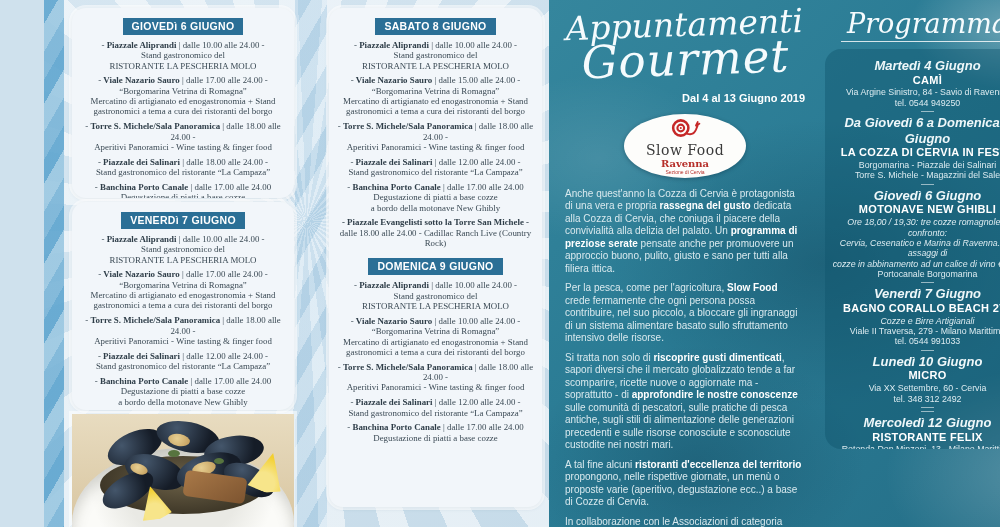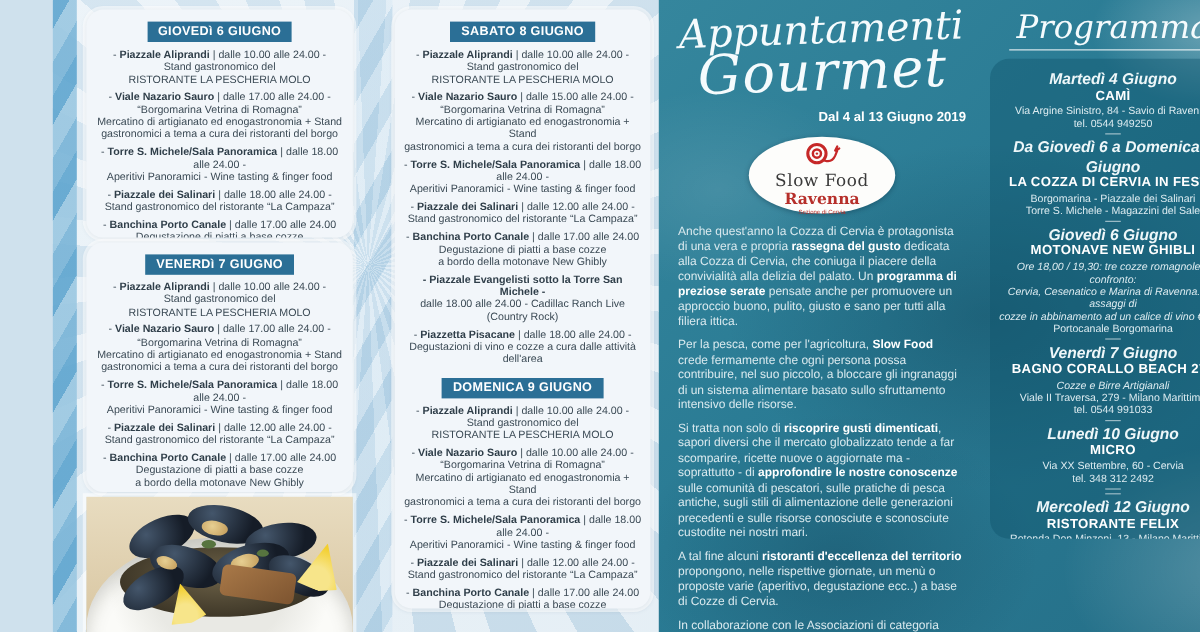--- a/index.html
+++ b/index.html
@@ -33,21 +33,21 @@
   }
   .panel.col1a{left:28px;top:8px;width:222px;height:190px;}
   .panel.col1b{left:28px;top:202px;width:222px;height:208px;}
   .panel.col2{left:285px;top:8px;width:213px;height:499px;}
   .day-section + .day-section{margin-top:8px;}
   .day-header{
     display:inline-block;background:#2b6f96;color:#fff;font-weight:bold;
     font-size:10.5px;letter-spacing:.3px;padding:2px 9px 3px;margin-bottom:5px;
   }
   .event{margin-bottom:4.5px;}
-  .line{font-size:8.9px;line-height:1.16;}
+  .line{font-size:8.9px;line-height:1.16;font-family:Liberation Serif, serif;}
   .line b{color:#2f3e49;}
   
   .photo{
     position:absolute;left:28px;top:414px;width:222px;height:113px;overflow:hidden;
     background:linear-gradient(180deg,#e8dcc0,#d8c5a0);
     box-shadow:0 0 0 3px rgba(255,255,255,.55);
   }
   .ph{position:absolute;}
   .ph-bowl{left:0px;top:34px;width:222px;height:150px;border-radius:50%;
     background:radial-gradient(ellipse at 50% 18%,#e9e9e4 0 38%,#fbfbf8 60%);
@@ -73,21 +73,21 @@
     color:#e8f3f6;
   }
   .cover{position:absolute;left:0;top:0;width:268px;height:527px;box-sizing:border-box;padding:8px 12px 0 16px;}
   .cover-title{text-align:center;transform:rotate(-2deg);}
   .cover-title .t1{font-family:"DejaVu Serif",serif;font-style:italic;font-size:33px;color:#f5fbfd;line-height:1.05;}
   .cover-title .t2{font-family:"DejaVu Serif",serif;font-style:italic;font-size:45px;color:#f5fbfd;line-height:1;margin-top:-6px;letter-spacing:1px;}
   .cover-date{text-align:right;font-weight:bold;font-size:11px;margin-top:10px;color:#fff;}
   .logo{width:122px;height:64px;border-radius:50%;background:#fdfdfb;margin:10px auto 10px;
     text-align:center;box-shadow:0 1px 4px rgba(0,30,45,.35);padding-top:3px;box-sizing:border-box;}
   .logo-name{font-family:"DejaVu Serif",serif;font-size:14px;color:#3a3a3a;letter-spacing:.5px;line-height:1;}
-  .logo-region{font-family:"DejaVu Serif",serif;font-size:13px;color:#b62f2a;font-weight:bold;margin-top:1px;}
+  .logo-region{font-family:"DejaVu Serif",serif;font-size:10px;color:#b62f2a;font-weight:bold;margin-top:1px;}
   .logo-sub{font-size:5px;color:#b62f2a;}
   .intro p{margin:0 0 7px;font-size:10px;line-height:1.25;color:#d9e9ee;text-align:left;}
   .intro b{color:#ffffff;}
   .prog{position:absolute;left:262px;top:0;width:233px;height:527px;}
   .prog-title{
     text-align:center;font-family:"DejaVu Serif",serif;font-style:italic;font-size:27px;
     color:#f5fbfd;margin-top:8px;
   }
   .prog-title span{display:inline-block;border-bottom:1px solid rgba(255,255,255,.8);padding:0 6px 2px;}
   .prog-panel{
@@ -190,23 +190,20 @@
           </div><div class="event">
             <div class="line">- <b>Piazzale dei Salinari</b> | dalle 12.00 alle 24.00 -</div>
             <div class="line">Stand gastronomico del ristorante “La Campaza”</div>
           </div><div class="event">
             <div class="line">- <b>Banchina Porto Canale</b> | dalle 17.00 alle 24.00</div>
             <div class="line">Degustazione di piatti a base cozze</div>
             <div class="line">a bordo della motonave New Ghibly</div>
           </div><div class="event">
             <div class="line"><b>- Piazzale Evangelisti sotto la Torre San Michele -</b></div>
             <div class="line">dalle 18.00 alle 24.00 - Cadillac Ranch Live (Country Rock)</div>
-          </div><div class="event">
-            <div class="line">- <b>Piazzetta Pisacane</b> | dalle 18.00 alle 24.00 -</div>
-            <div class="line">Degustazioni di vino e cozze a cura dalle attività dell'area</div>
           </div></div>
         <div class="day-section"><div class="day-header">DOMENICA 9 GIUGNO</div><div class="event">
             <div class="line">- <b>Piazzale Aliprandi</b> | dalle 10.00 alle 24.00 -</div>
             <div class="line">Stand gastronomico del</div>
             <div class="line">RISTORANTE LA PESCHERIA MOLO</div>
           </div><div class="event">
             <div class="line">- <b>Viale Nazario Sauro</b> | dalle 10.00 alle 24.00 -</div>
             <div class="line">“Borgomarina Vetrina di Romagna”</div>
             <div class="line">Mercatino di artigianato ed enogastronomia + Stand</div>
             <div class="line">gastronomici a tema a cura dei ristoranti del borgo</div>

